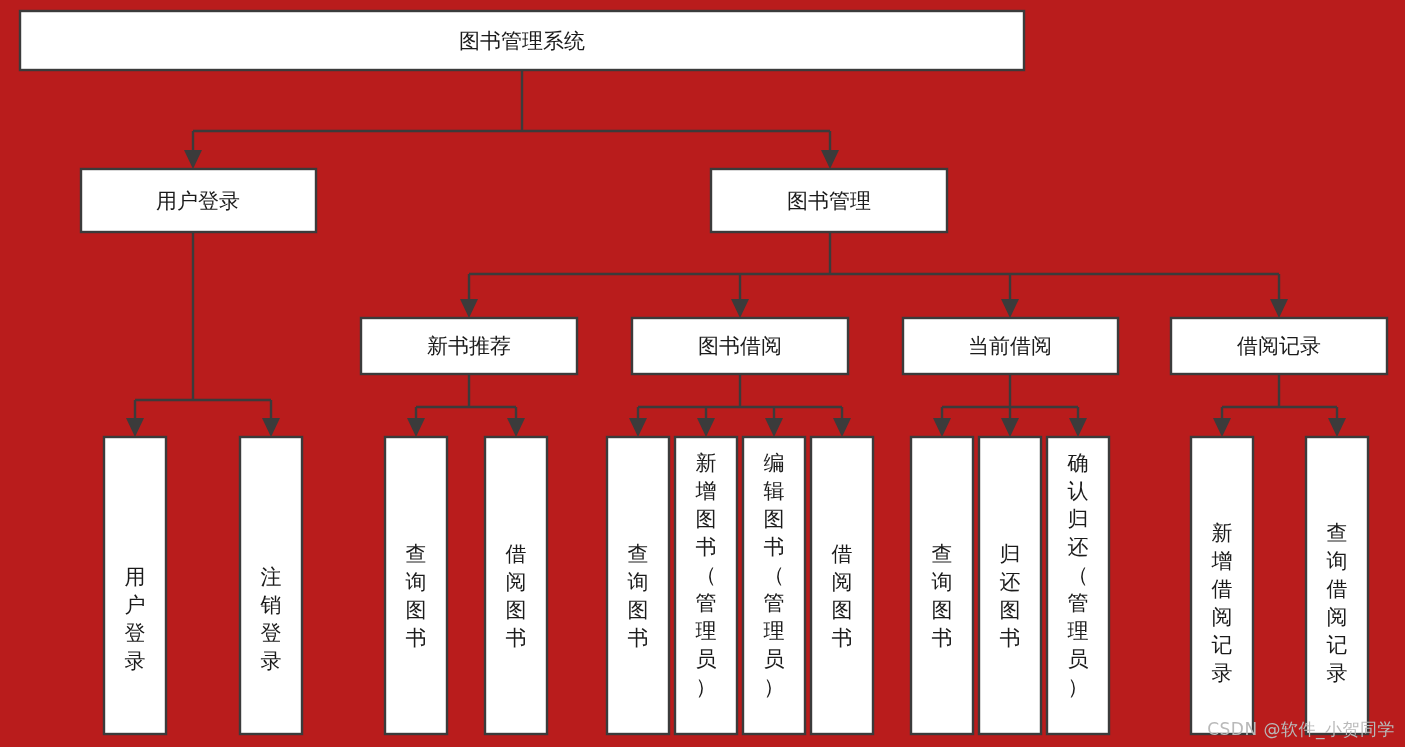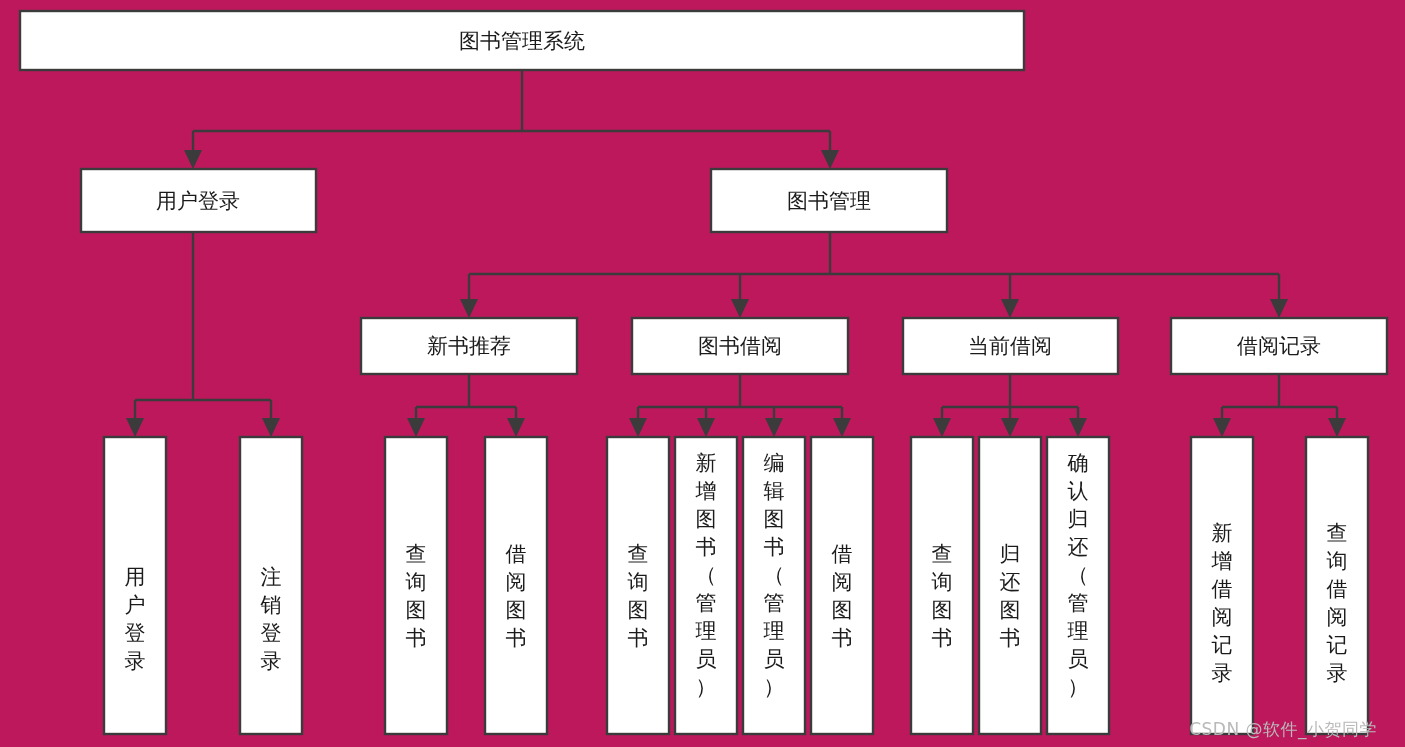--- a/index.html
+++ b/index.html
@@ -7,21 +7,21 @@
     padding: 0;
     background: #ffffff;
   }
   body {
     font-family: "DejaVu Sans", "Liberation Sans", sans-serif;
   }
   #diagram-root {
     position: relative;
     width: 1405px;
     height: 747px;
-    background: #be185d;
+    background: #b91c1c;
     overflow: hidden;
   }
   svg#tree-svg {
     position: absolute;
     left: 0;
     top: 0;
     width: 1405px;
     height: 747px;
   }
   .node-box {
@@ -46,21 +46,21 @@
     dominant-baseline: middle;
   }
   .leaf-label-v {
     font-family: "DejaVu Sans", "Liberation Sans", sans-serif;
     font-size: 21px;
     fill: #1b1b1b;
     text-anchor: middle;
   }
   .watermark {
     position: absolute;
-    right: 28px;
+    right: 10px;
     bottom: 6px;
     font-family: "DejaVu Sans", "Liberation Sans", sans-serif;
     font-size: 17px;
     color: #b9b9b9;
     letter-spacing: 0.5px;
     white-space: nowrap;
     user-select: none;
   }
 </style>
 </head>

